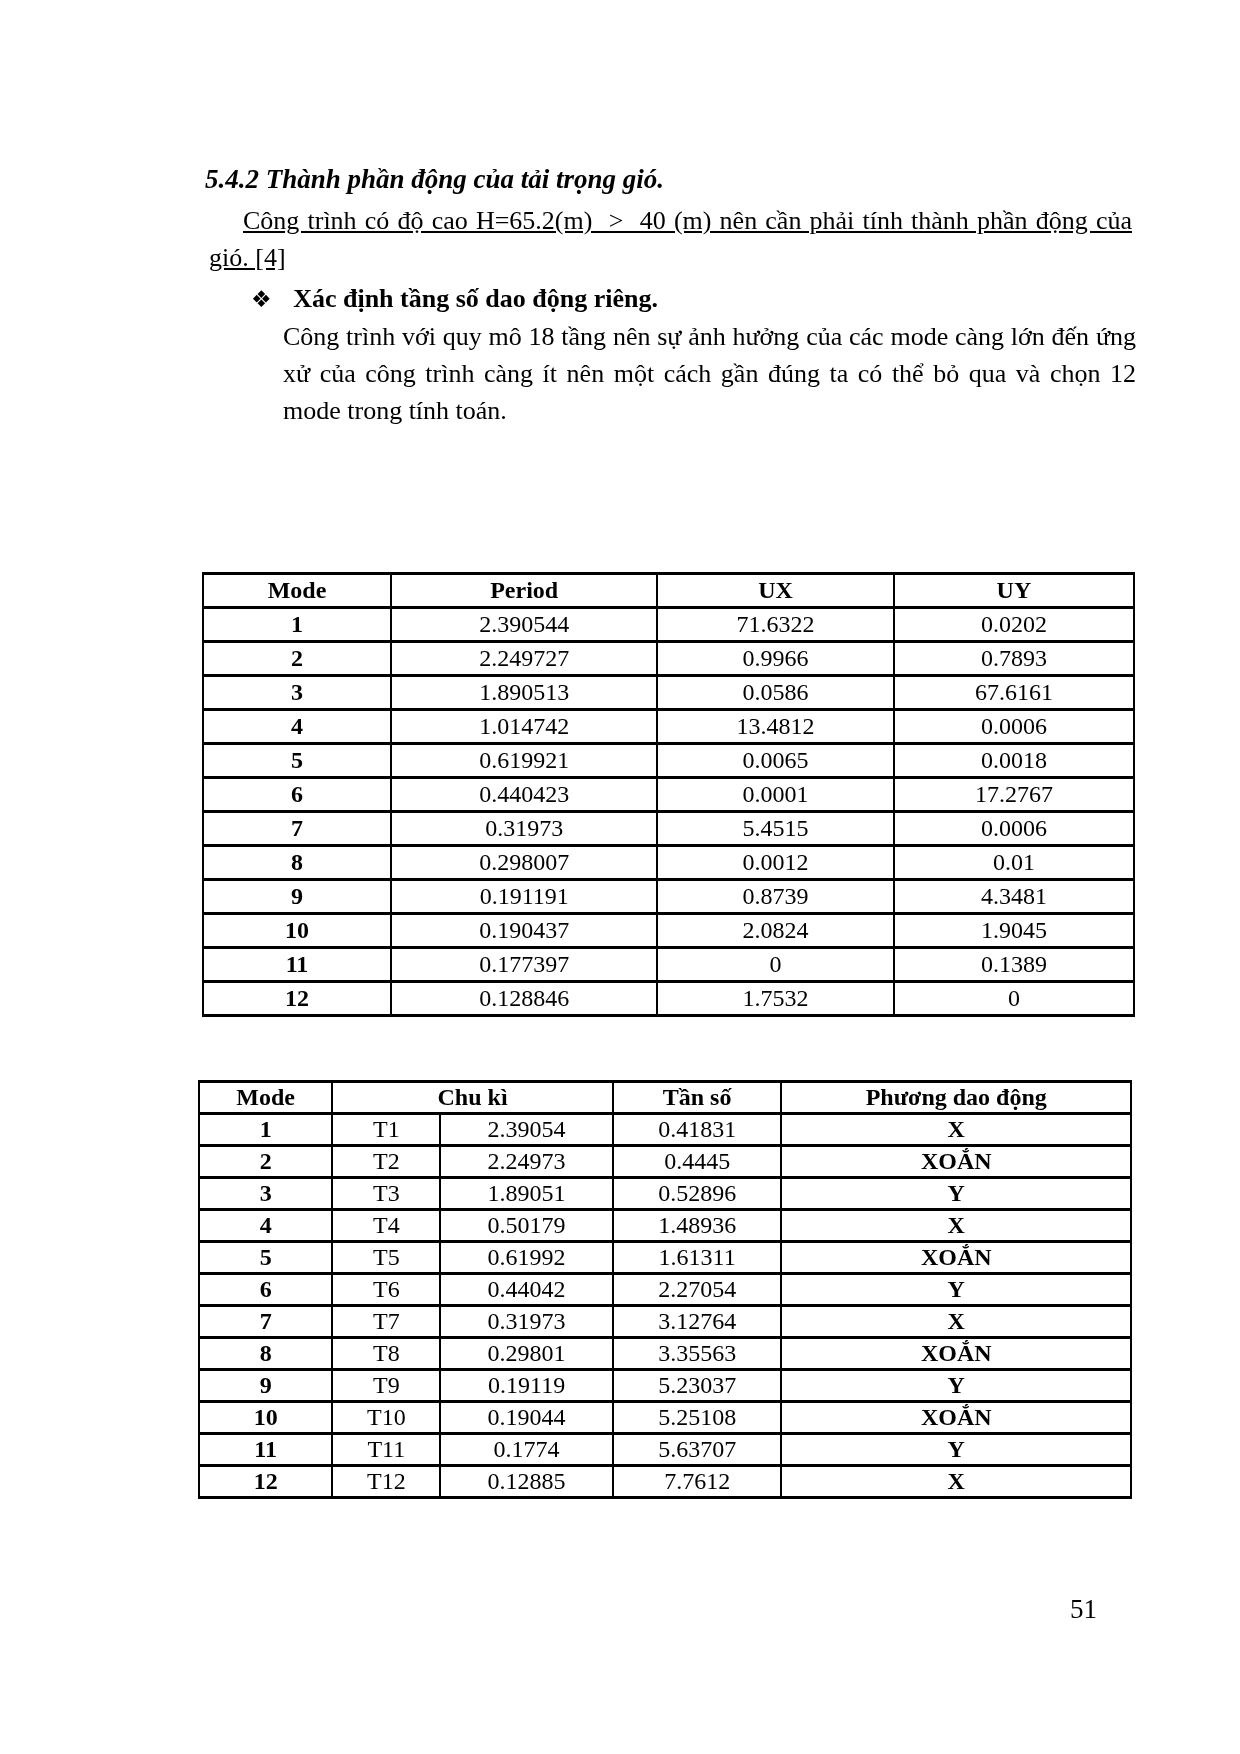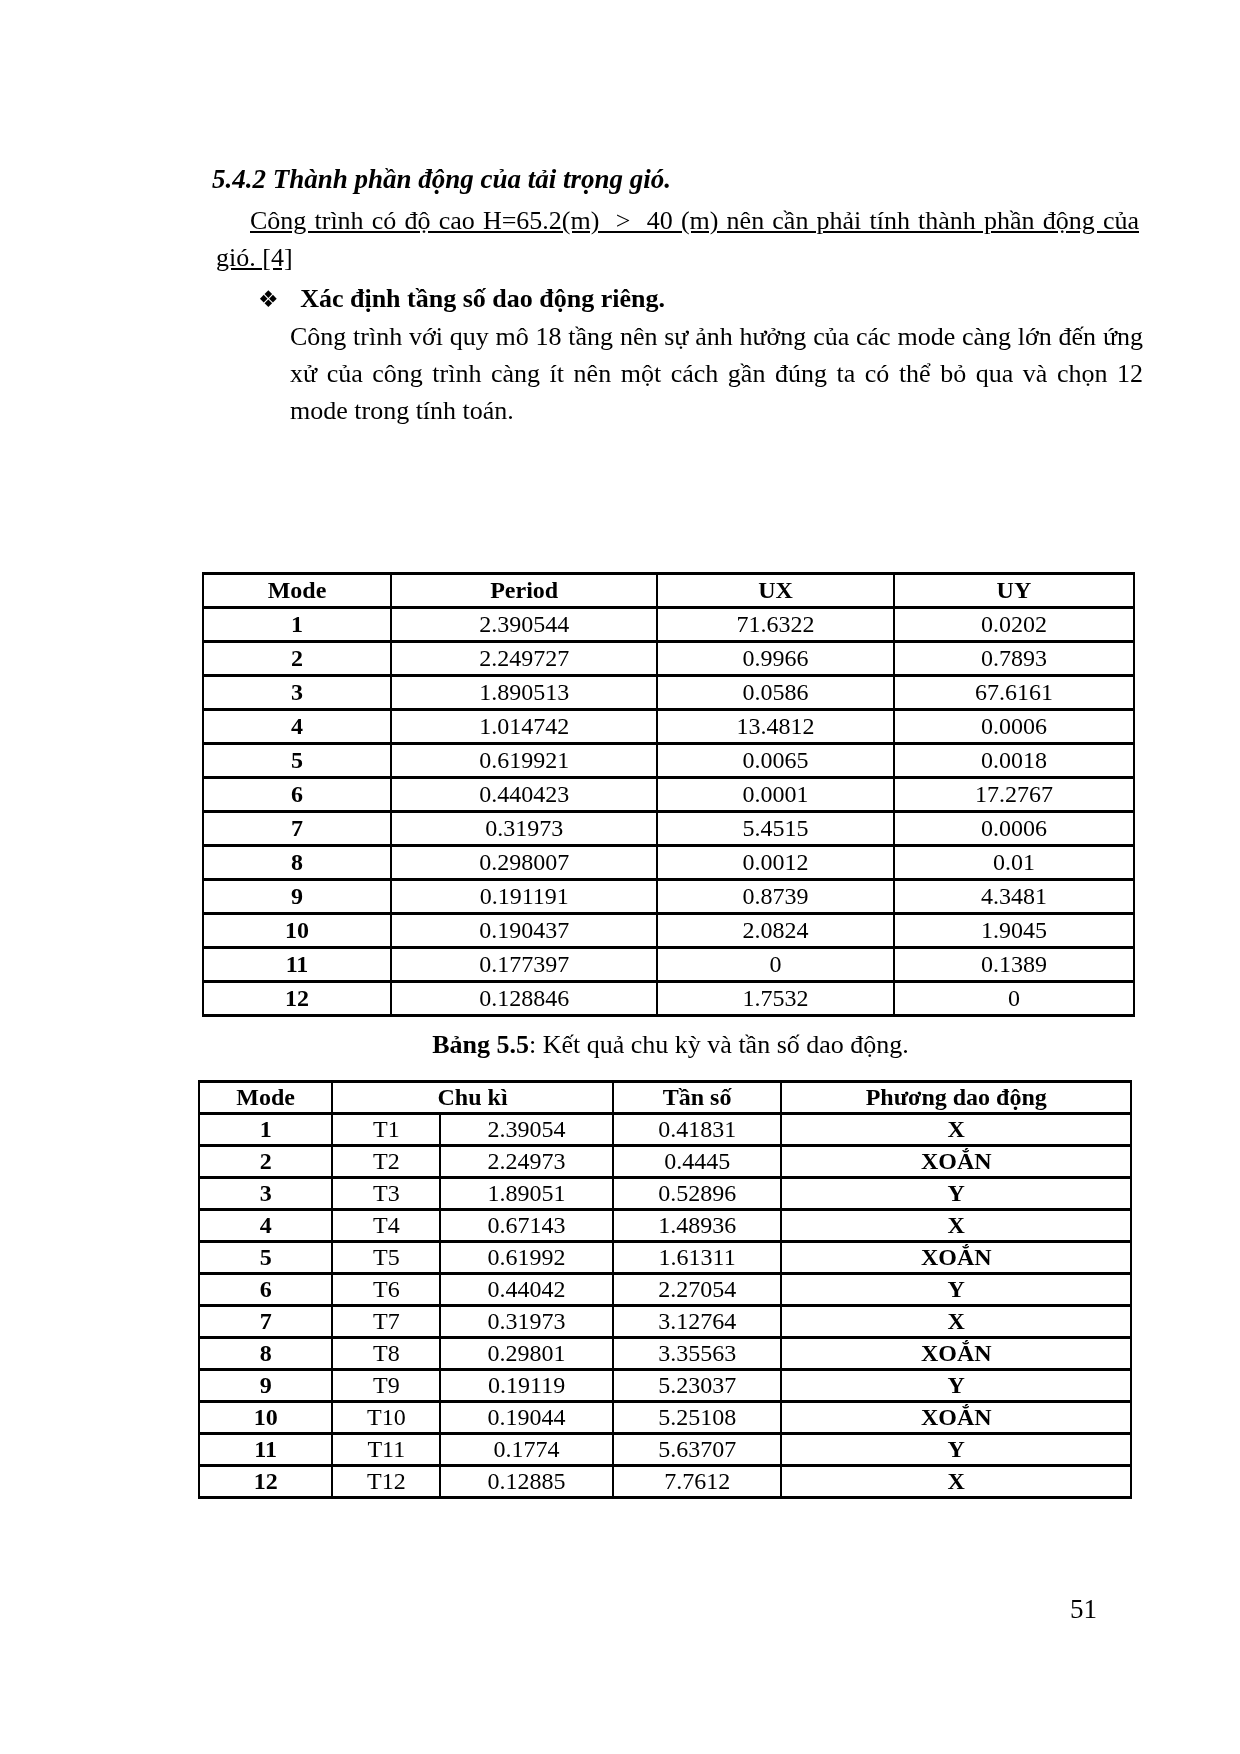--- a/index.html
+++ b/index.html
@@ -9,21 +9,21 @@
     width: 1240px;
     height: 1754px;
     margin: 0 auto;
     background: #ffffff;
     font-family: "Liberation Serif", "DejaVu Serif", serif;
     color: #000;
     overflow: hidden;
   }
   .content {
     position: absolute;
-    left: 212px;
+    left: 205px;
     top: 160px;
     width: 931px;
     font-size: 26px;
     line-height: 37px;
   }
   .h-sec {
     font-size: 27px;
     font-weight: bold;
     font-style: italic;
     margin: 0;
@@ -188,23 +188,20 @@
         </tr>
         <tr>
           <td class="b">12</td>
           <td>0.128846</td>
           <td>1.7532</td>
           <td>0</td>
         </tr>
       </tbody>
   </table>
 
-  <p class="caption">
-    <span class="cap-label">Bảng 5.5</span><span>: Kết quả chu kỳ và tần số dao động.</span>
-  </p>
 
   <table class="t2">
     <colgroup>
       <col style="width:14.3%">
         <col style="width:11.6%">
         <col style="width:18.5%">
         <col style="width:18.1%">
         <col style="width:37.5%">
     </colgroup>
     <thead>
@@ -233,21 +230,21 @@
         <tr>
           <td class="b">3</td>
           <td>T3</td>
           <td>1.89051</td>
           <td>0.52896</td>
           <td class="b">Y</td>
         </tr>
         <tr>
           <td class="b">4</td>
           <td>T4</td>
-          <td>0.67143</td>
+          <td>0.50179</td>
           <td>1.48936</td>
           <td class="b">X</td>
         </tr>
         <tr>
           <td class="b">5</td>
           <td>T5</td>
           <td>0.61992</td>
           <td>1.61311</td>
           <td class="b">XOẮN</td>
         </tr>

